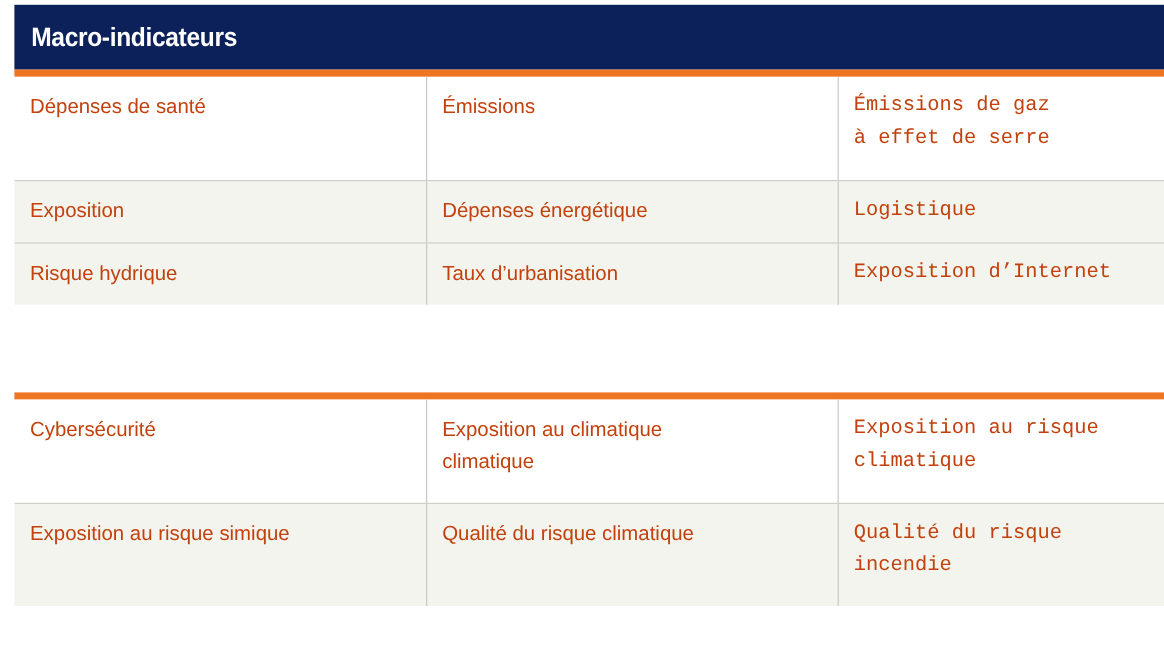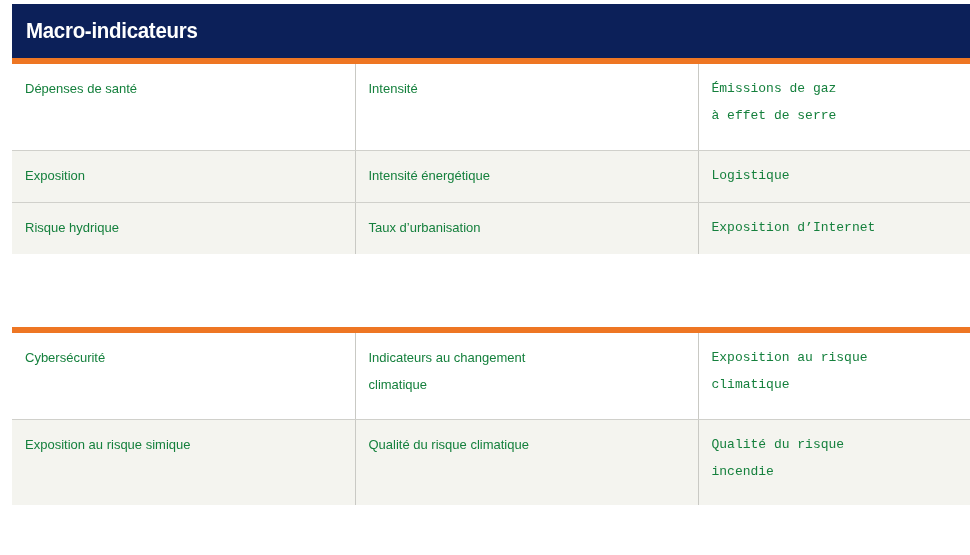--- a/index.html
+++ b/index.html
@@ -59,23 +59,23 @@
 
   .grid {
     width: 100%;
     border-collapse: collapse;
     table-layout: fixed;
   }
 
   .grid td {
     vertical-align: top;
     padding: 11px 0 11px 13px;
-    font-size: 13px;
+    font-size: 17px;
     line-height: 27px;
-    color: #15803d;
+    color: #c2410c;
     font-family: "Liberation Sans", sans-serif;
     border-right: 1px solid #c9c9c4;
     box-sizing: border-box;
     margin-left: 23px;
   }
 
   .grid td:last-child {
     border-right: none;
     font-family: Liberation Mono, monospace;
   }
@@ -119,27 +119,27 @@
 
     <table class="grid">
       <colgroup>
         <col class="col-a">
           <col class="col-b">
           <col class="col-c">
       </colgroup>
       <tbody>
         <tr class="odd h-tall">
           <td>Dépenses de santé</td>
-          <td>Intensité</td>
+          <td>Émissions</td>
           <td style="white-space: pre-line;">Émissions de gaz
 à effet de serre</td>
         </tr>
         <tr class="even h-short">
           <td>Exposition</td>
-          <td>Intensité énergétique</td>
+          <td>Dépenses énergétique</td>
           <td>Logistique</td>
         </tr>
         <tr class="even h-short">
           <td>Risque hydrique</td>
           <td>Taux d’urbanisation</td>
           <td>Exposition d’Internet</td>
         </tr>
       </tbody>
     </table>
   </section>
@@ -149,21 +149,21 @@
 
     <table class="grid">
       <colgroup>
         <col class="col-a">
           <col class="col-b">
           <col class="col-c">
       </colgroup>
       <tbody>
         <tr class="odd h-tall">
           <td>Cybersécurité</td>
-          <td style="white-space: pre-line;">Indicateurs au changement
+          <td style="white-space: pre-line;">Exposition au climatique
 climatique</td>
           <td style="white-space: pre-line;">Exposition au risque
 climatique</td>
         </tr>
         <tr class="even h-tall">
           <td>Exposition au risque simique</td>
           <td>Qualité du risque climatique</td>
           <td style="white-space: pre-line;">Qualité du risque
 incendie</td>
         </tr>

